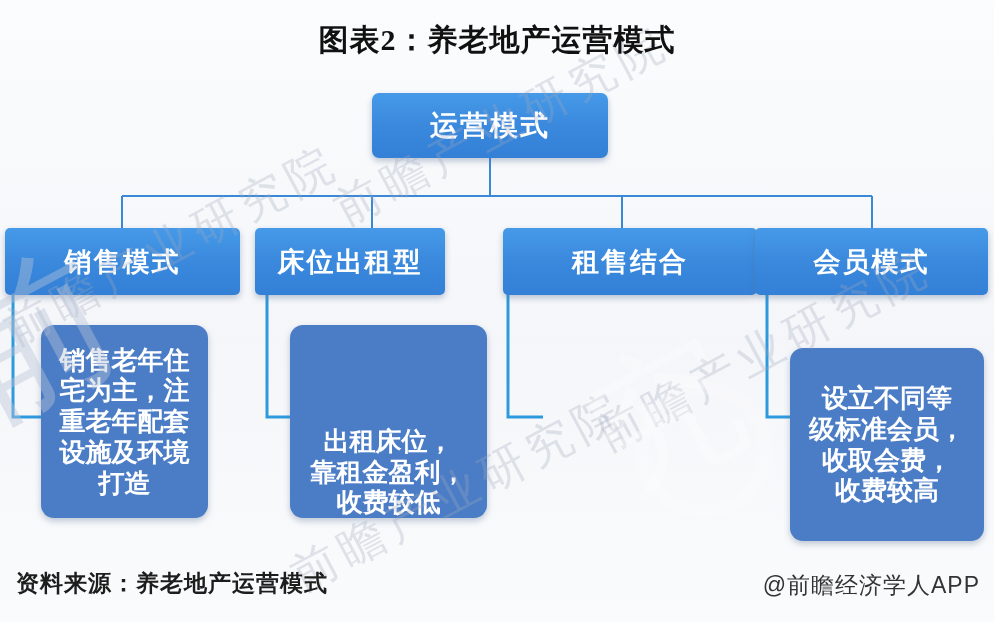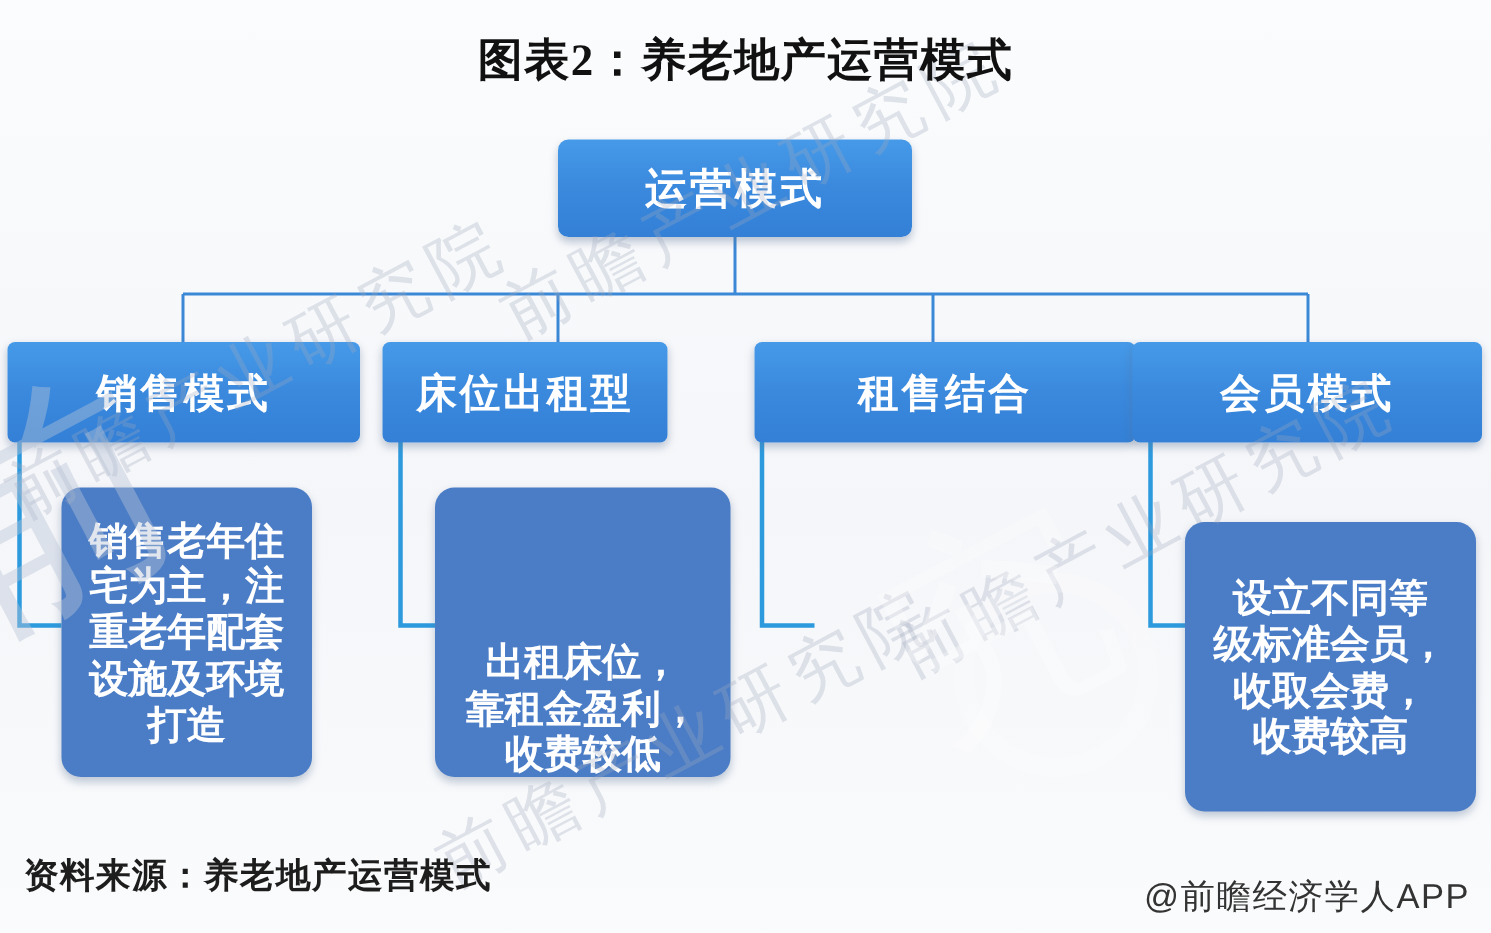--- a/index.html
+++ b/index.html
@@ -43,21 +43,21 @@
   .d0{left:41px;width:167px;}
   .d1{left:290px;width:197px;align-items:flex-end;}
   .d2{left:543px;width:199px;}
   .d3{left:790px;width:194px;margin-top:23px;}
   .footer-source{
     position:absolute;left:16px;top:568px;font-size:23px;font-weight:600;
     color:#1d1d1d;letter-spacing:1px;z-index:10;
   }
   .footer-credit{
     position:absolute;right:14px;top:570px;font-size:23px;font-weight:400;
-    color:#333;letter-spacing:1px;z-index:10;margin-top:12px;
+    color:#333;letter-spacing:1px;z-index:10;
   }
   .wm{
     position:absolute;z-index:6;white-space:nowrap;pointer-events:none;
     font-size:46px;letter-spacing:7px;color:rgba(158,170,190,0.30);
     transform:rotate(-28deg);transform-origin:left center;font-weight:400;
   }
   .wm-big{
     position:absolute;z-index:6;pointer-events:none;font-weight:400;
     transform:rotate(-28deg);transform-origin:left center;white-space:nowrap;
   }

